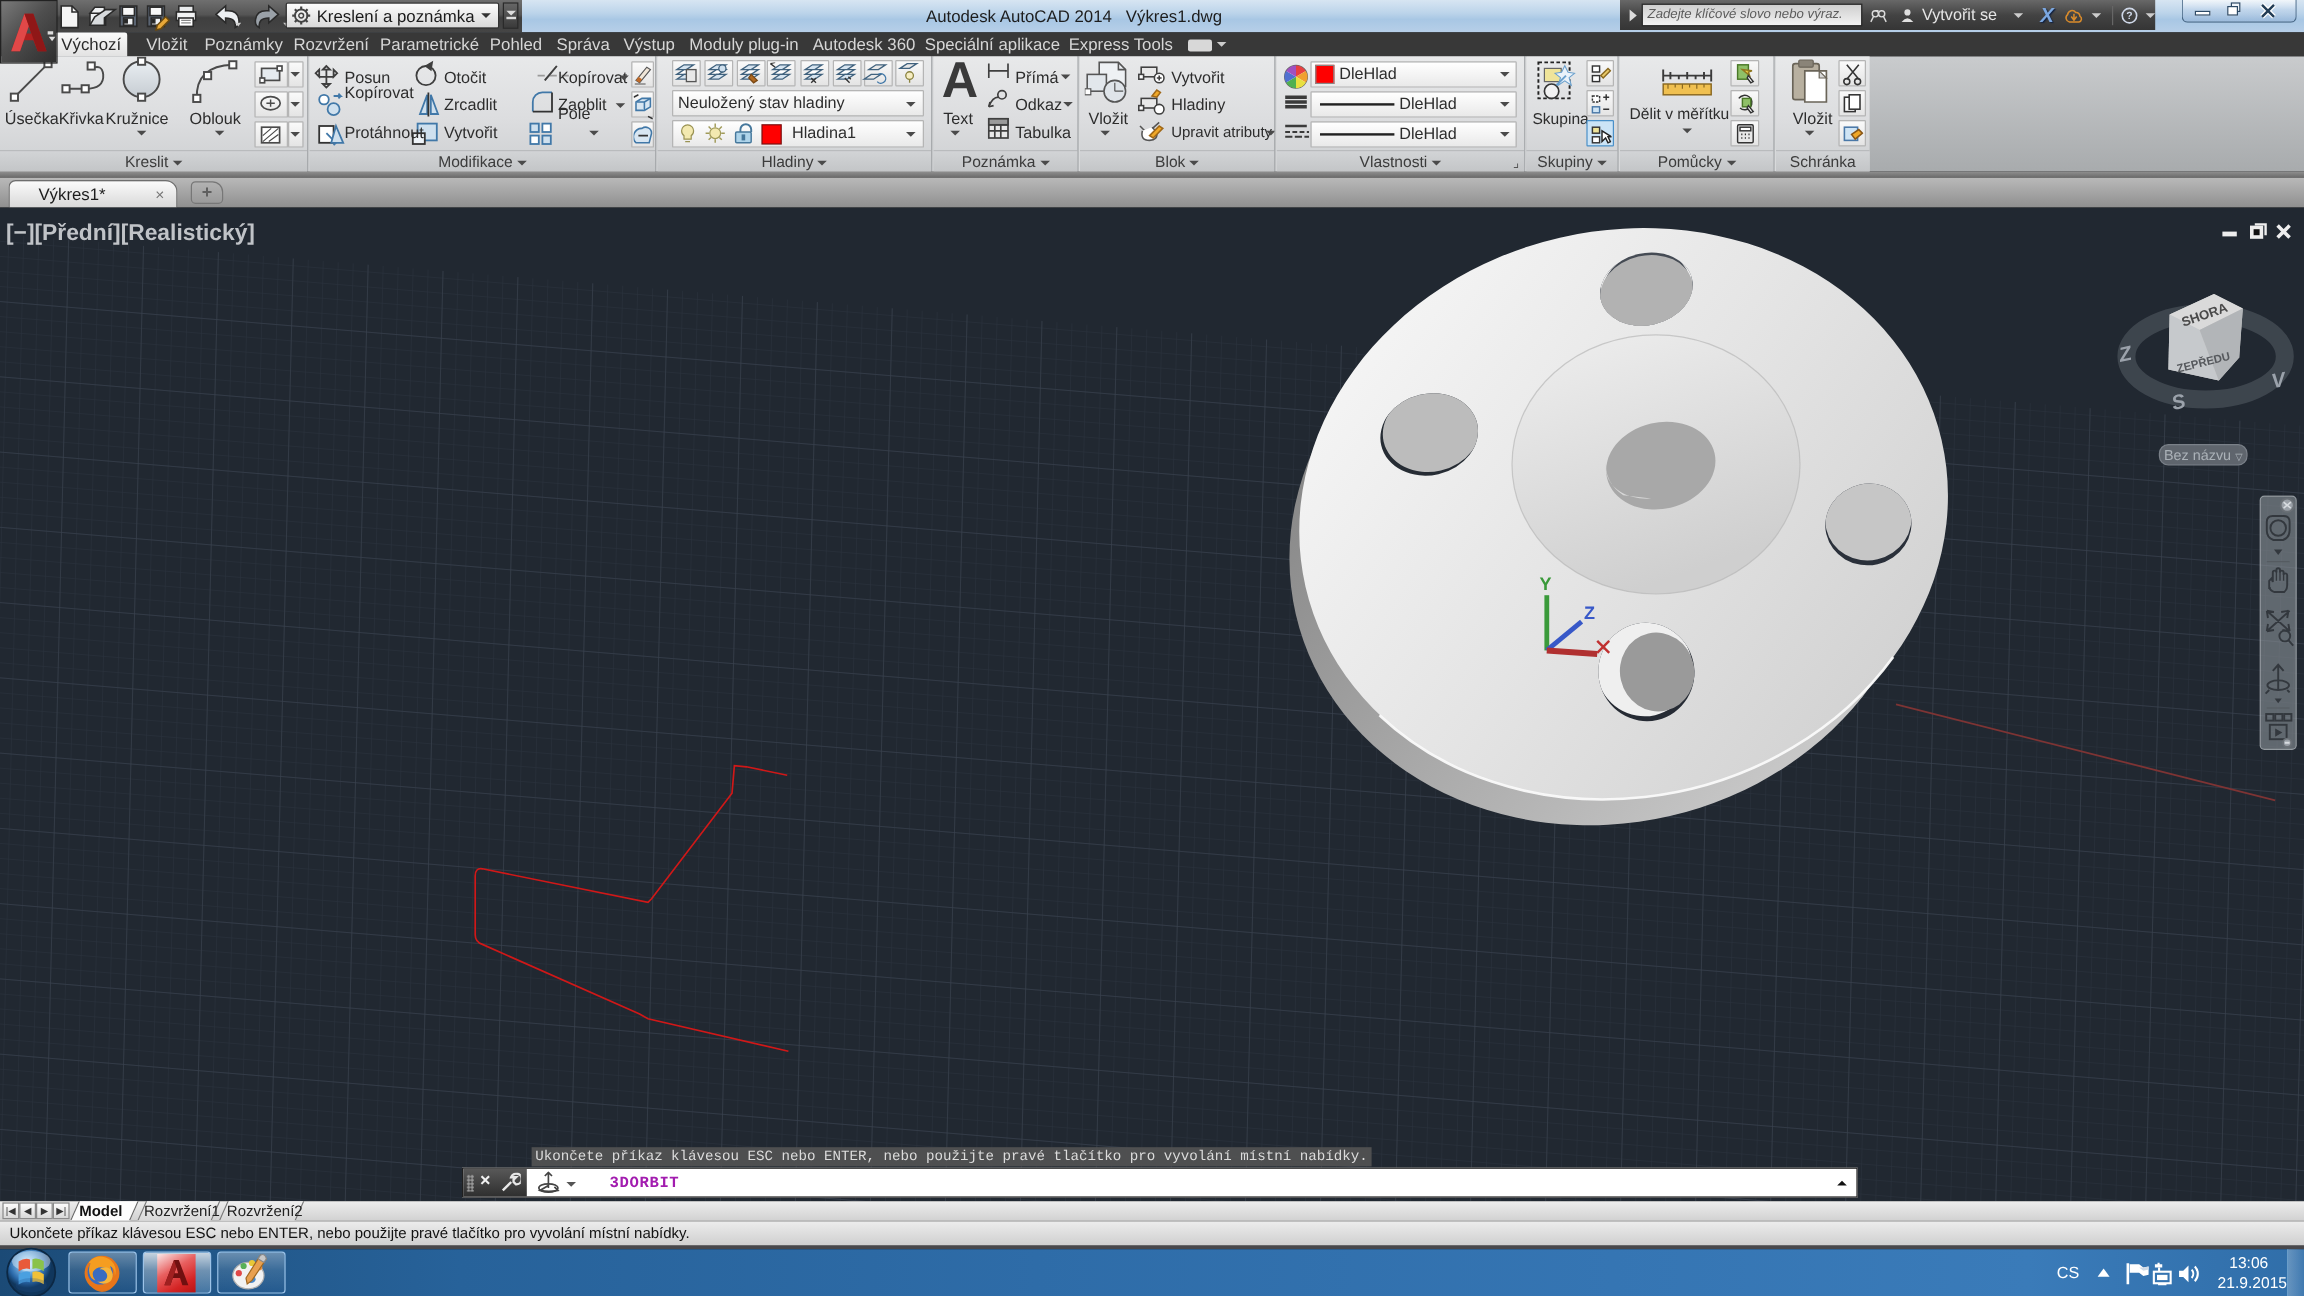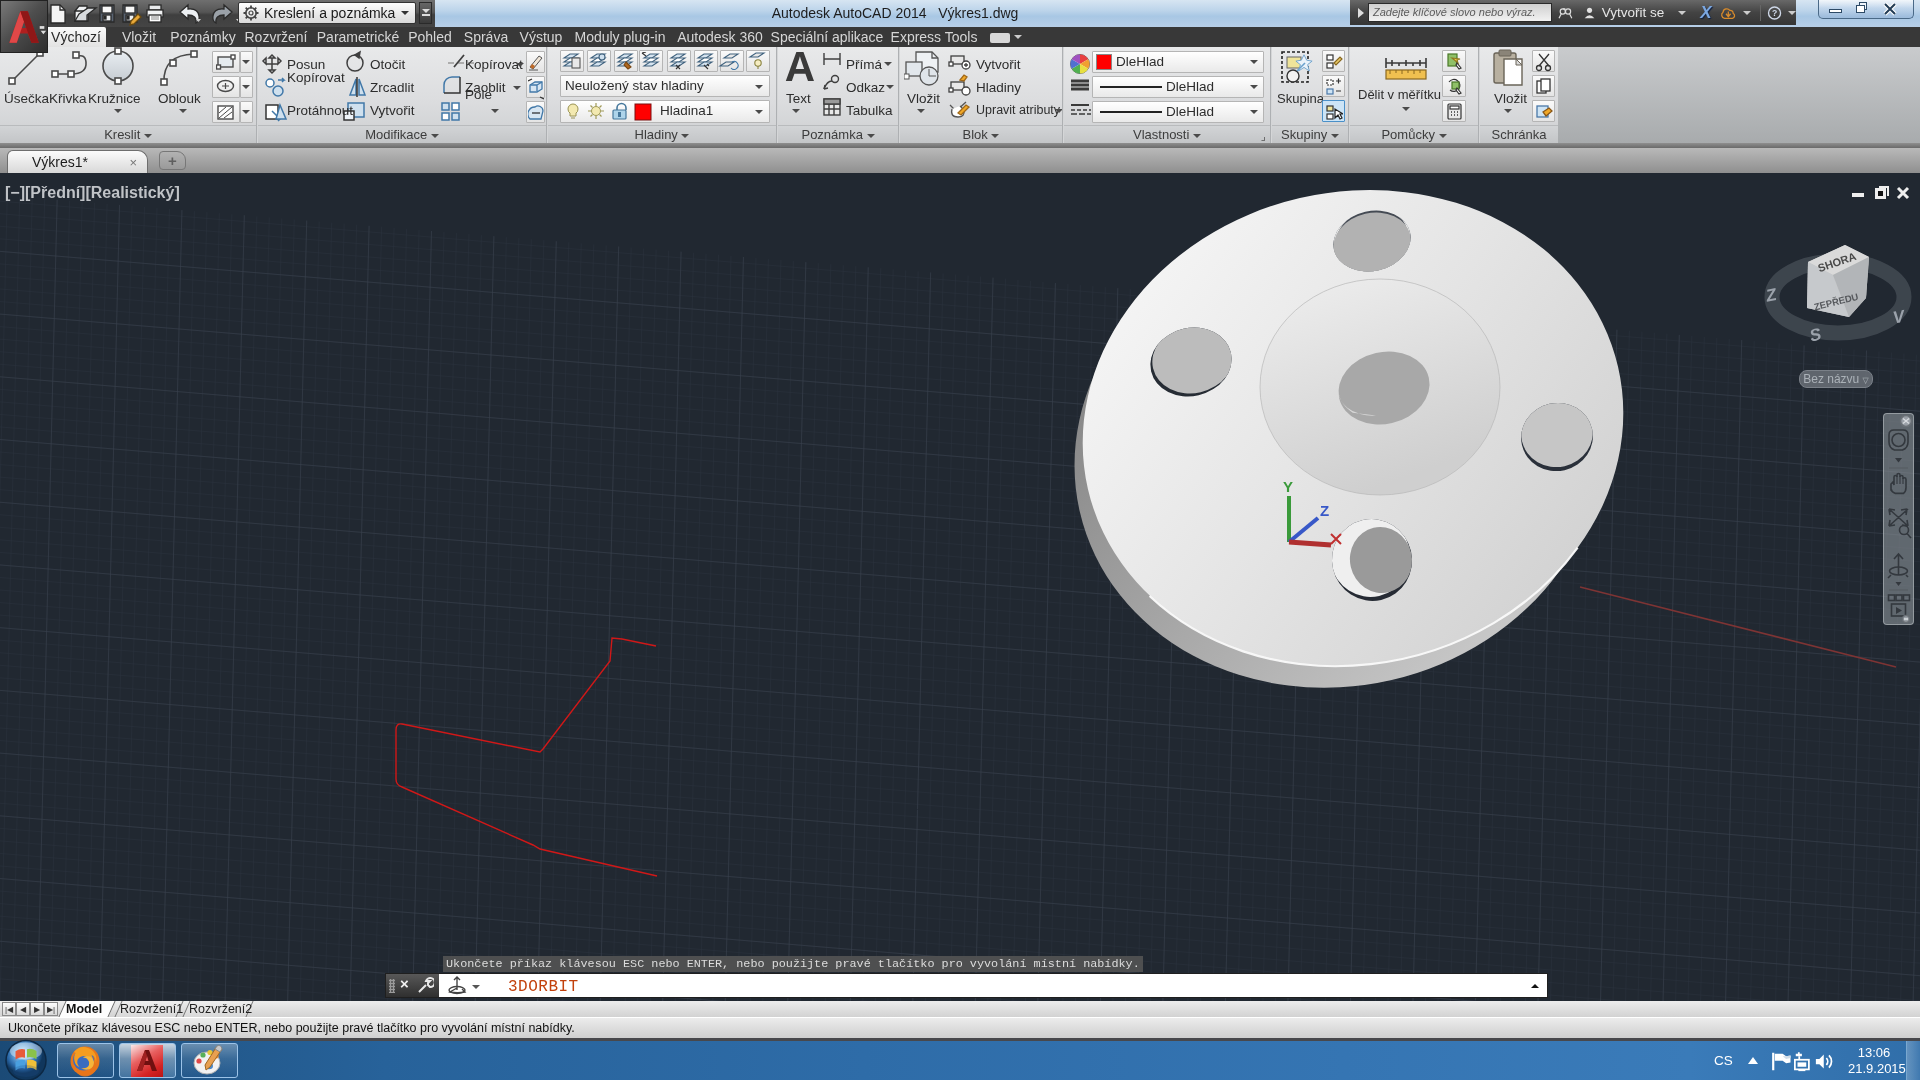--- a/index.html
+++ b/index.html
@@ -25,26 +25,26 @@
 .blabel{position:absolute;color:#2d2d2d;font-size:13.5px;white-space:nowrap}
 .caret{display:inline-block;width:0;height:0;border-left:4px solid transparent;border-right:4px solid transparent;border-top:4px solid #4a4a4a;vertical-align:middle}
 .sbtn{position:absolute;background:linear-gradient(180deg,#fafafa,#e4e4e4);border:1px solid #b5b5b5;border-radius:1px}
 
 #ribshadow{left:0;top:143px;width:1920px;height:5px;background:linear-gradient(180deg,#8f8f8f,#6a6a6a)}
 #filetabs{left:0;top:148px;width:1920px;height:25px;background:linear-gradient(180deg,#b9b9b9,#8f8f8f)}
 #vtab{left:7px;top:150px;width:141px;height:23px;background:linear-gradient(180deg,#fbfbfb,#d8d8d8);border:1px solid #6e6e6e;border-bottom:none;border-radius:6px 10px 0 0;color:#1c1c1c;font-size:14px;line-height:22px;padding-left:24px}
 #plustab{left:159px;top:151px;width:27px;height:19px;background:linear-gradient(180deg,#b2b2b2,#9a9a9a);border:1px solid #777;border-radius:4px 9px 4px 4px;color:#5f5f5f;text-align:center;line-height:17px;font-size:15px;font-weight:700}
 
 #viewport{left:0;top:173px;width:1920px;height:828px;background:#212831}
-#vplabel{left:5px;top:11px;color:#c0c3c7;font-size:16px;font-weight:700}
+#vplabel{left:5px;top:11px;color:#c0c3c7;font-size:19px;font-weight:700}
 
 #cmdhist{left:443px;top:783px;height:16px;background:rgba(82,82,82,.92);color:#dcdcdc;font-family:"Liberation Mono",monospace;font-size:11.8px;line-height:16px;padding:0 3px;white-space:nowrap}
 #cmdbar{left:385px;top:800px;width:1163px;height:25px;border:1px solid #1f1f1f;background:#fff}
 #cmdgrip{position:absolute;left:0;top:0;width:53px;height:23px;background:linear-gradient(180deg,#585858,#2f2f2f)}
-#cmdtext{position:absolute;left:122px;top:4px;color:#c2410c;font-family:"Liberation Mono",monospace;font-size:16px;font-weight:400;letter-spacing:.5px}
+#cmdtext{position:absolute;left:122px;top:4px;color:#a21caf;font-family:"Liberation Mono",monospace;font-size:13px;font-weight:700;letter-spacing:.5px}
 
 #layoutrow{left:0;top:1001px;width:1920px;height:16px;background:linear-gradient(180deg,#ededed,#d2d2d2)}
 .vcr{position:absolute;top:1px;width:14px;height:14px;background:linear-gradient(180deg,#fdfdfd,#d8d8d8);border:1px solid #8a8a8a;font-size:8px;text-align:center;line-height:13px;color:#333}
 #statusbar{left:0;top:1017px;width:1920px;height:21px;background:linear-gradient(180deg,#ececec,#cfcfcf);border-top:1px solid #fff;color:#111;font-size:12.5px;line-height:20px;padding-left:8px}
 #taskdiv{left:0;top:1038px;width:1920px;height:3px;background:#48484c}
 
 #taskbar{left:0;top:1041px;width:1920px;height:39px;background:linear-gradient(90deg,#1b4a76 0%,#215687 8%,#27629a 20%,#2e6ca8 45%,#3575b3 70%,#3a7bb9 88%,#306ea9 100%)}
 .tbtn{position:absolute;top:2px;width:57px;height:35px;border:1px solid #9cc3e8;border-radius:3px;background:linear-gradient(180deg,rgba(255,255,255,.32),rgba(255,255,255,.10) 45%,rgba(40,90,150,.15))}
 </style>
 </head>

